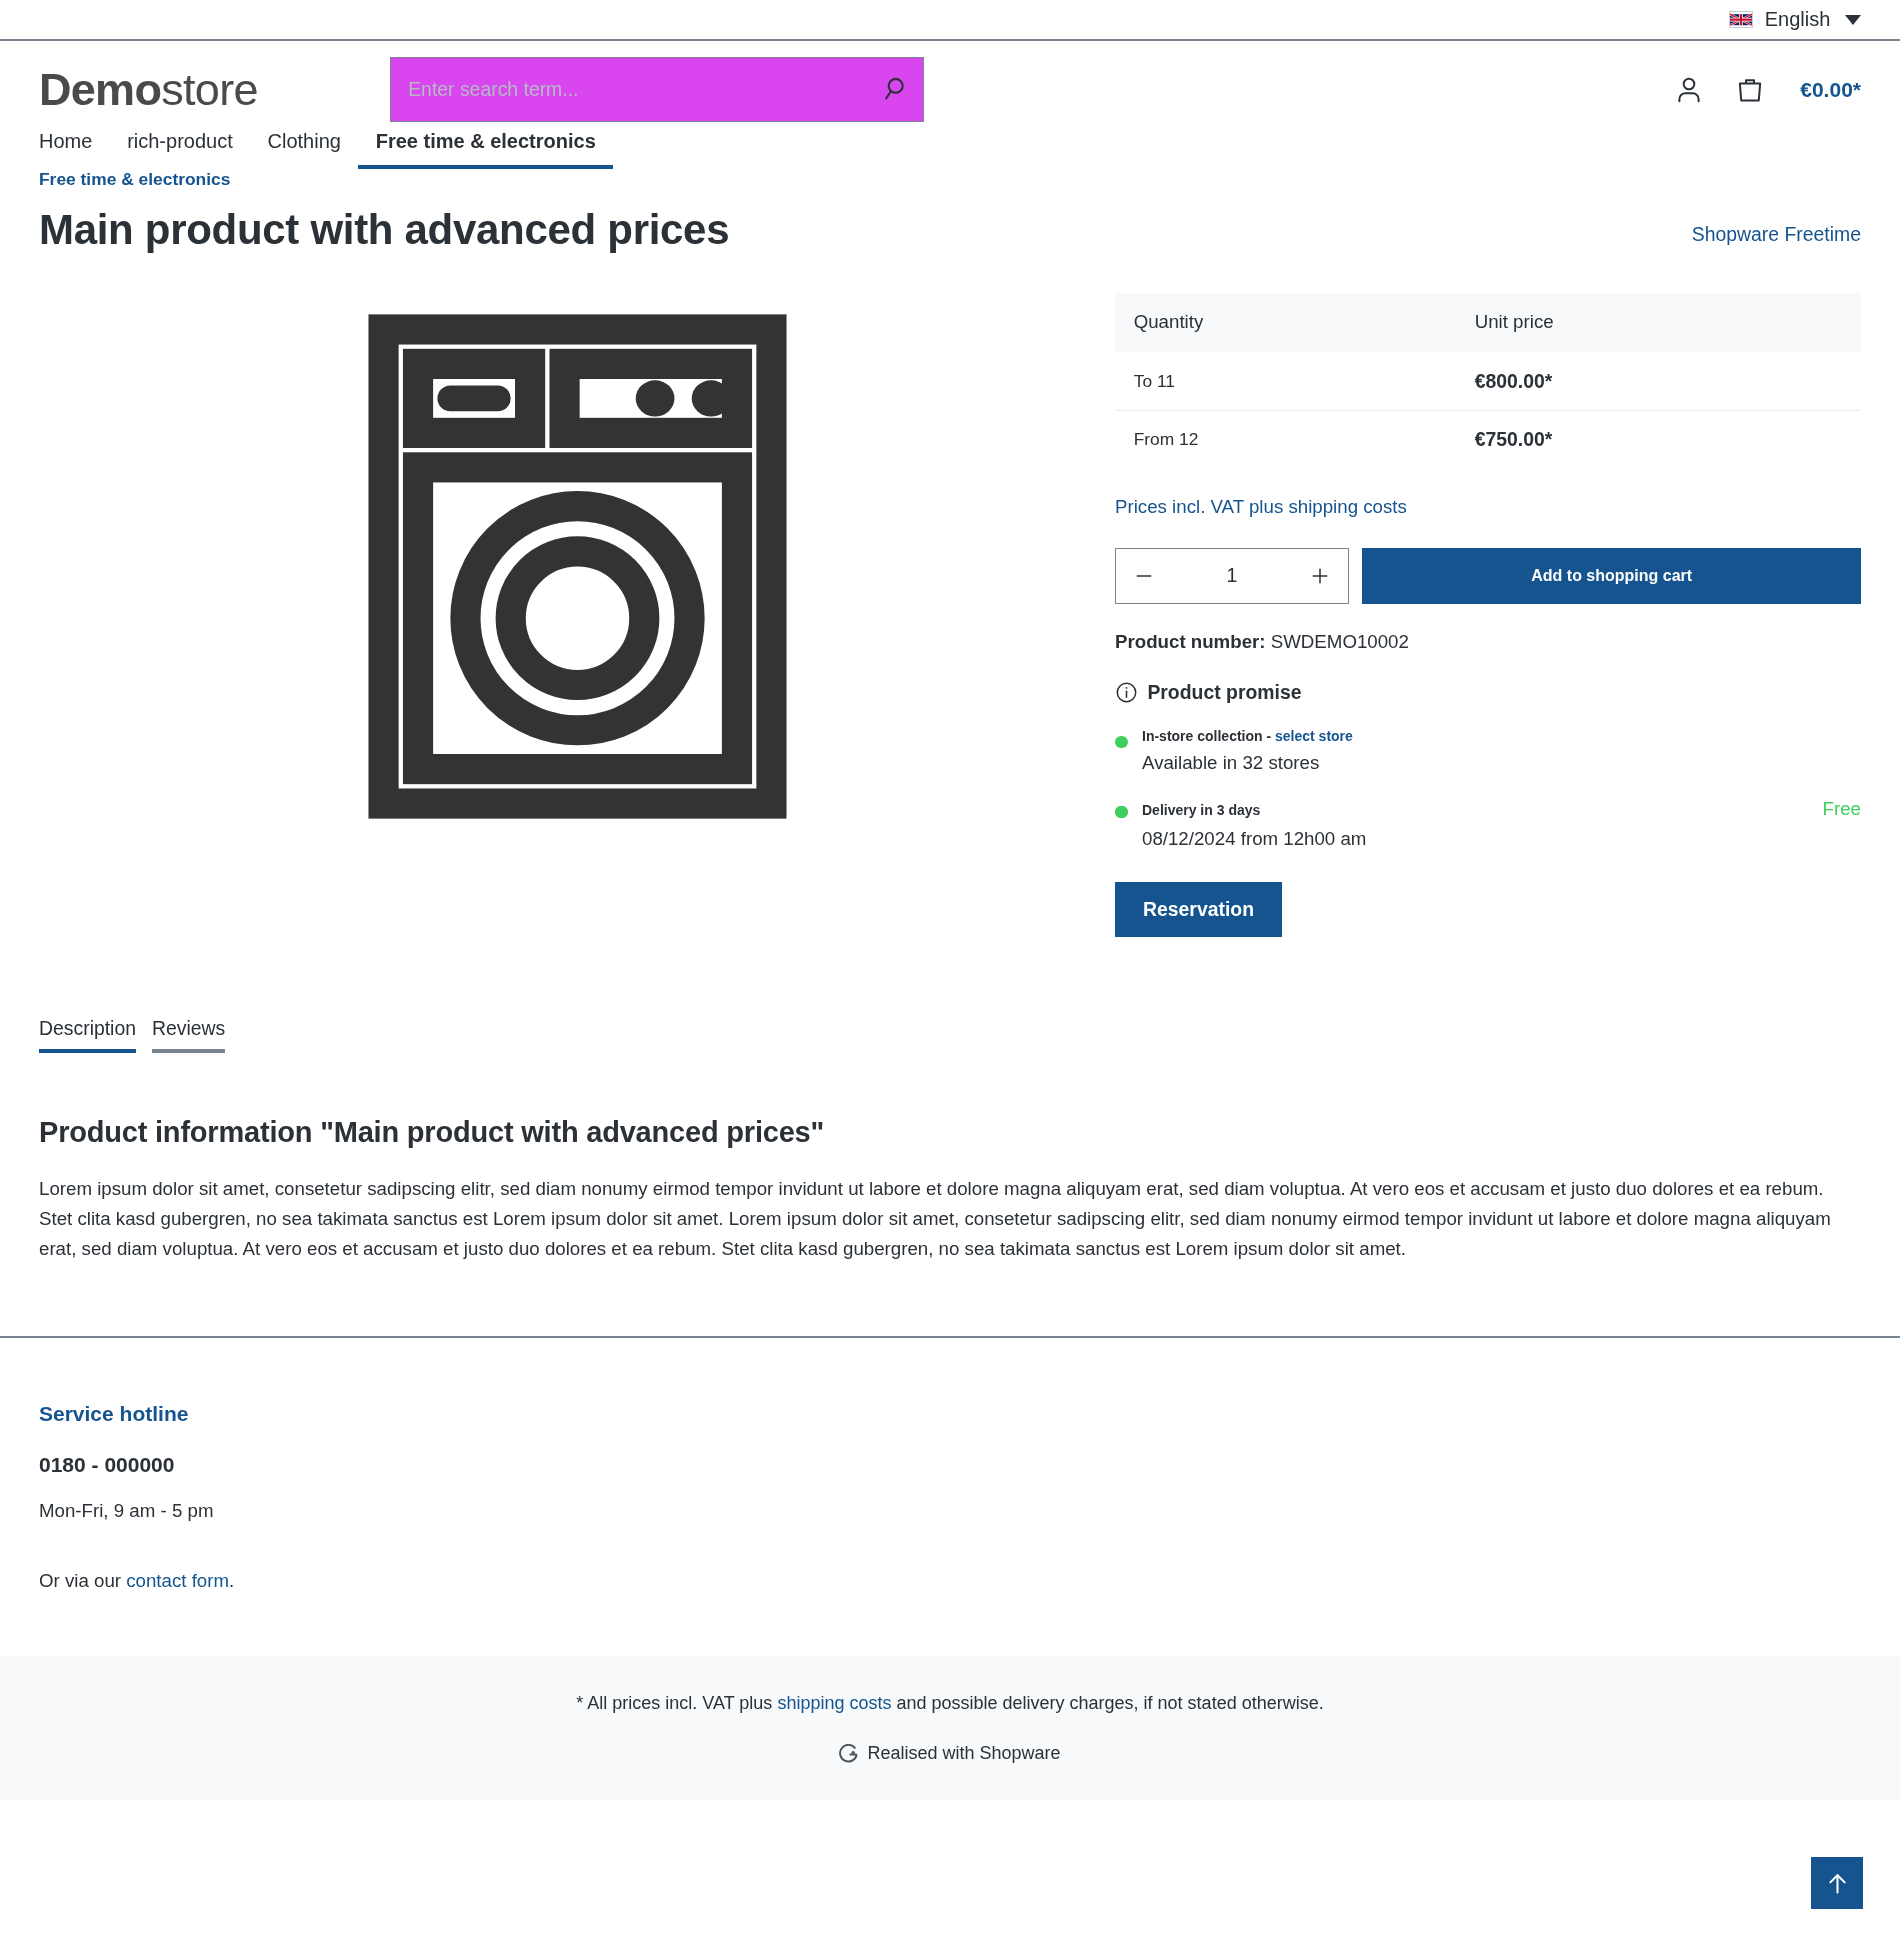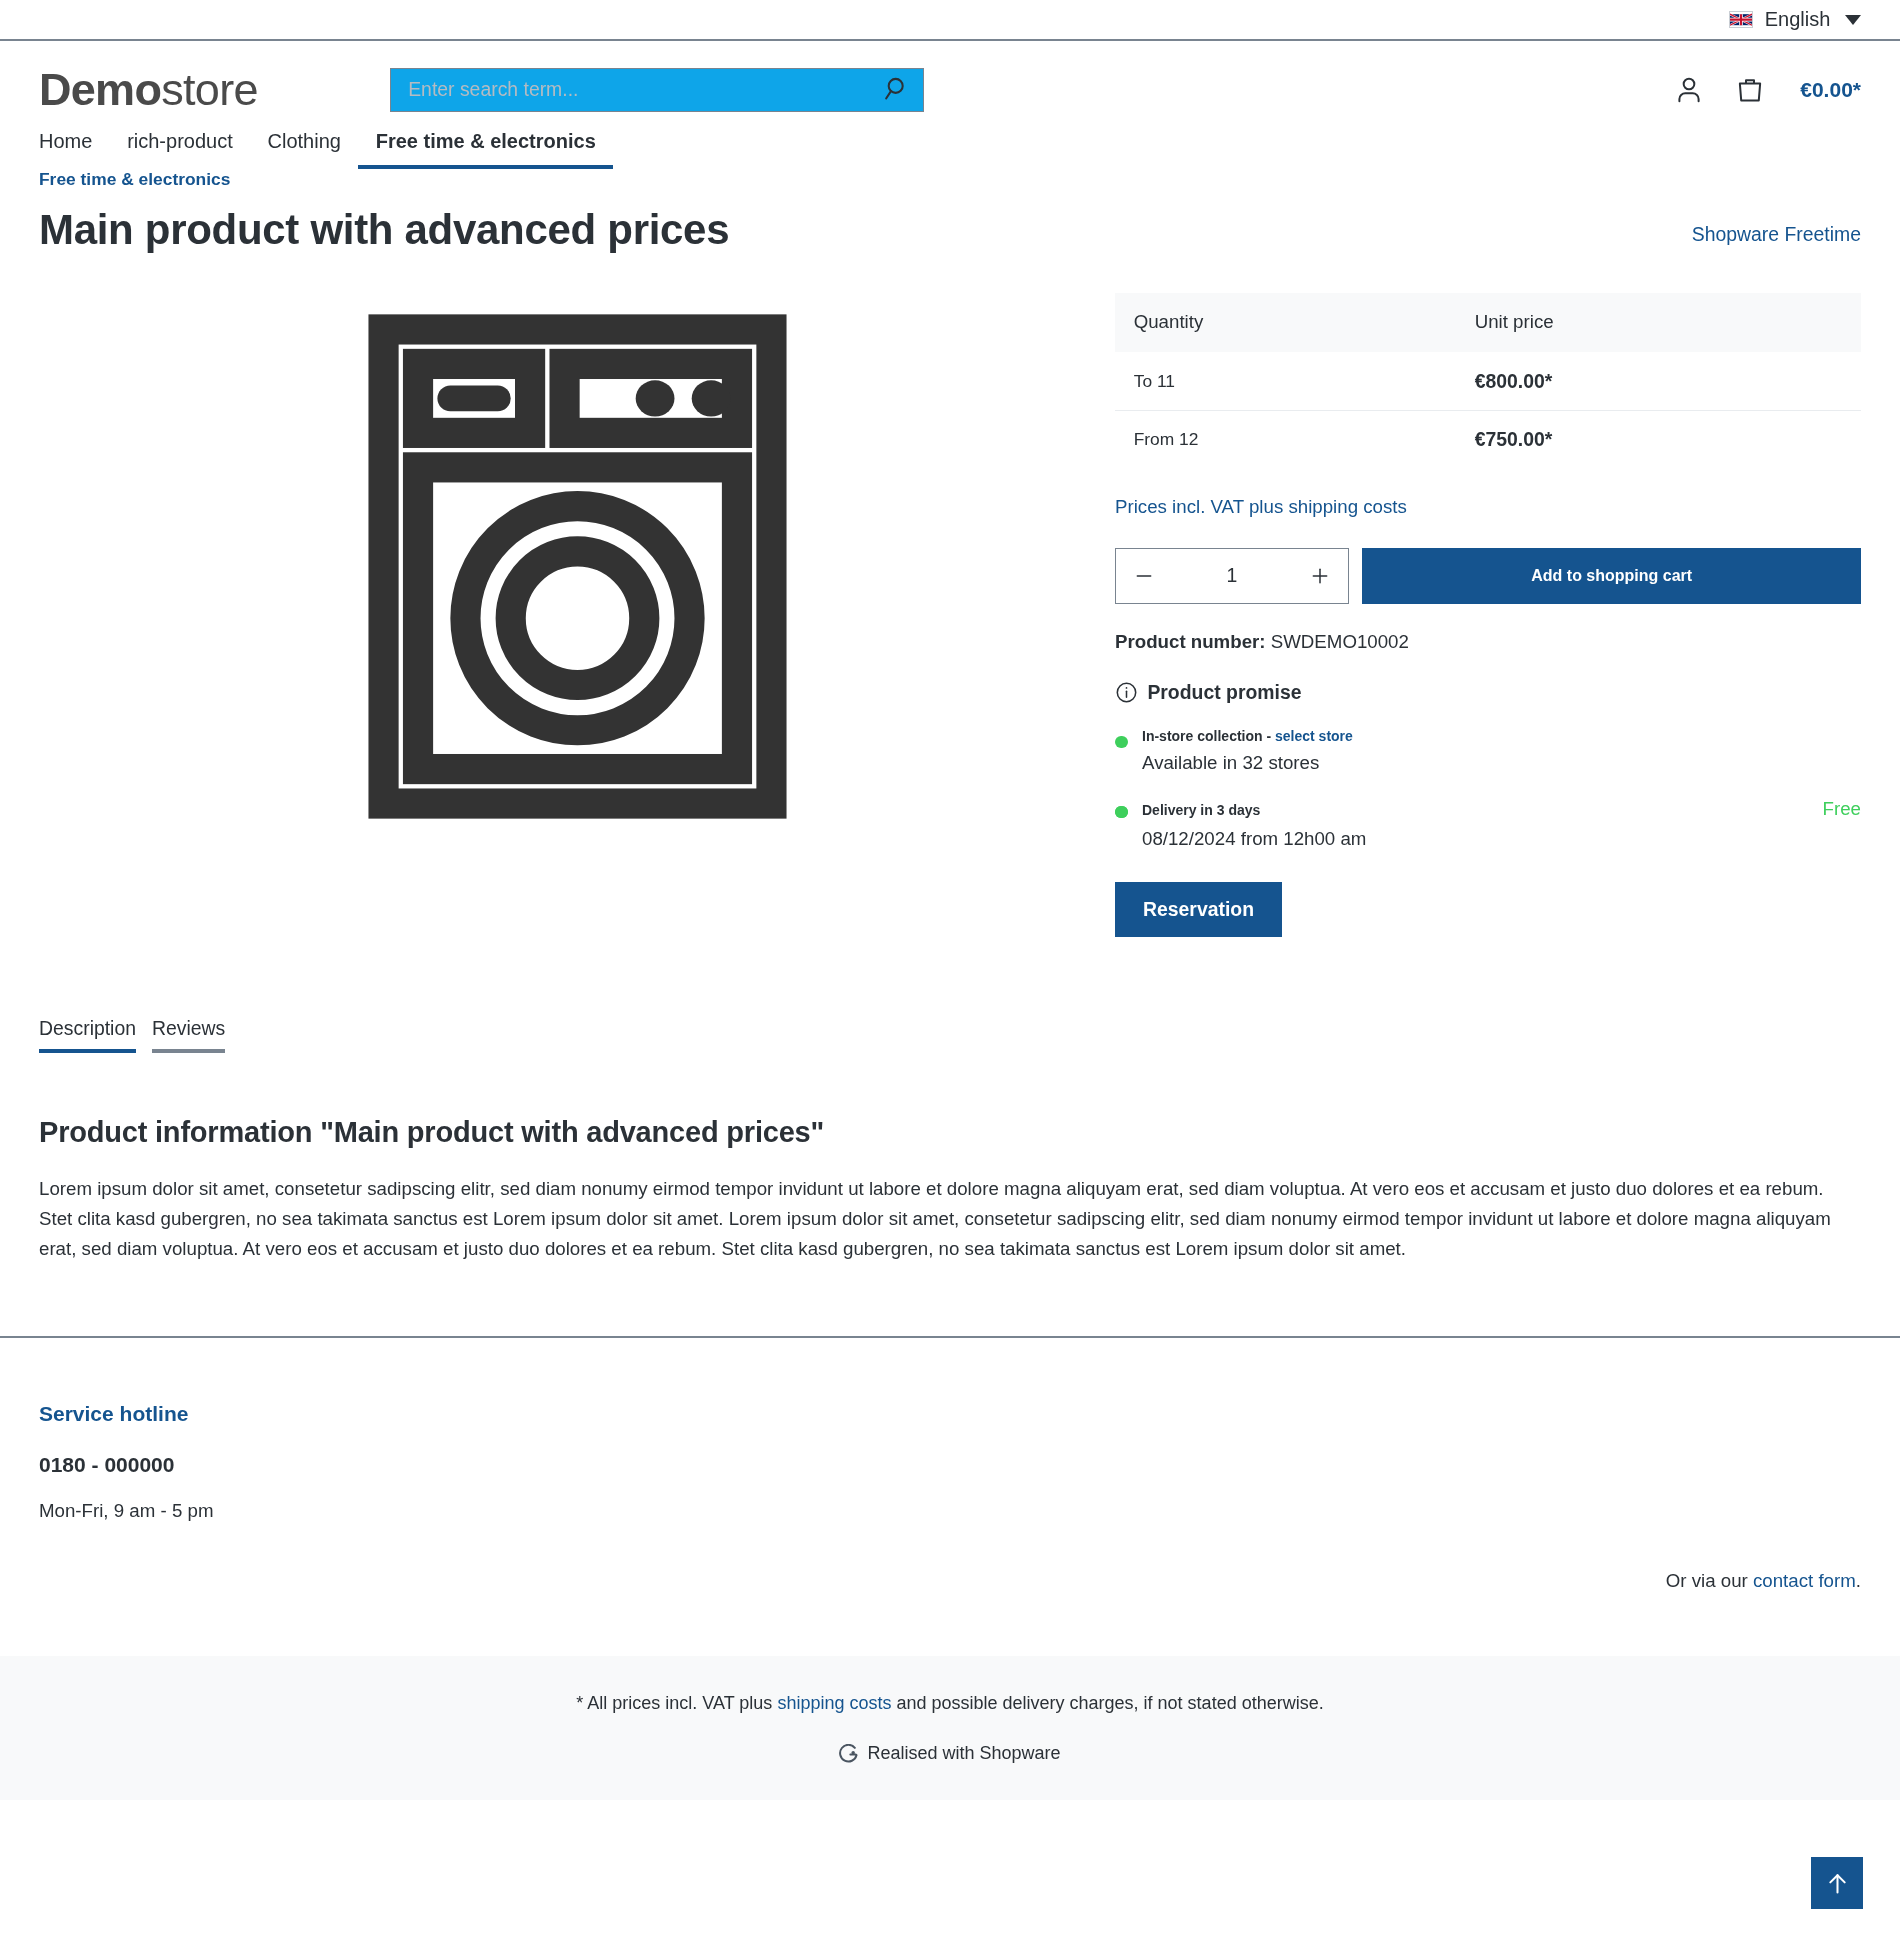--- a/index.html
+++ b/index.html
@@ -61,23 +61,23 @@
 
   .search-wrap {
     margin-left: 0;
     position: relative;
     flex: 0 0 auto;
     width: 534px;
     margin-left: 132px;
   }
   .search-input {
     width: 100%;
-    height: 44px;
+    height: 65px;
     border: 1.3px solid #798490;
-    background: #0ea5e9;
+    background: #d946ef;
     font-size: 19.4px;
     padding: 0 60px 0 17.4px;
     color: #2b3137;
     font-family: "Liberation Sans", sans-serif;
     outline: none;
     border-radius: 0;
   }
   .search-input::placeholder { color: #b5bbc2; }
   .search-btn {
     position: absolute;
@@ -340,21 +340,21 @@
   .footer-main { padding: 64px 39px 0 39px; }
   .footer-head {
     font-size: 21px;
     font-weight: 700;
     color: #15548f;
     cursor: pointer;
   }
   .footer-txt { font-size: 18.7px; color: #2b3137; margin-top: 24px; }
   .footer-phone { font-size: 21px; font-weight: 700; color: #2b3137; margin-top: 27px; }
   .footer-hours { font-size: 18.7px; color: #2b3137; margin-top: 23px; }
-  .footer-contact { font-size: 18.7px; color: #2b3137; margin-top: 48px; text-align: right; }
+  .footer-contact { font-size: 18.7px; color: #2b3137; margin-top: 48px; }
   .footer-contact a { color: #15548f; cursor: pointer; }
 
   .footer-bottom {
     margin-top: 64px;
     background: #f8f9fa;
     padding: 37px 0 36px 0;
     text-align: center;
   }
   .footer-vat { font-size: 18px; color: #2b3137; }
   .footer-vat a { color: #15548f; cursor: pointer; }

